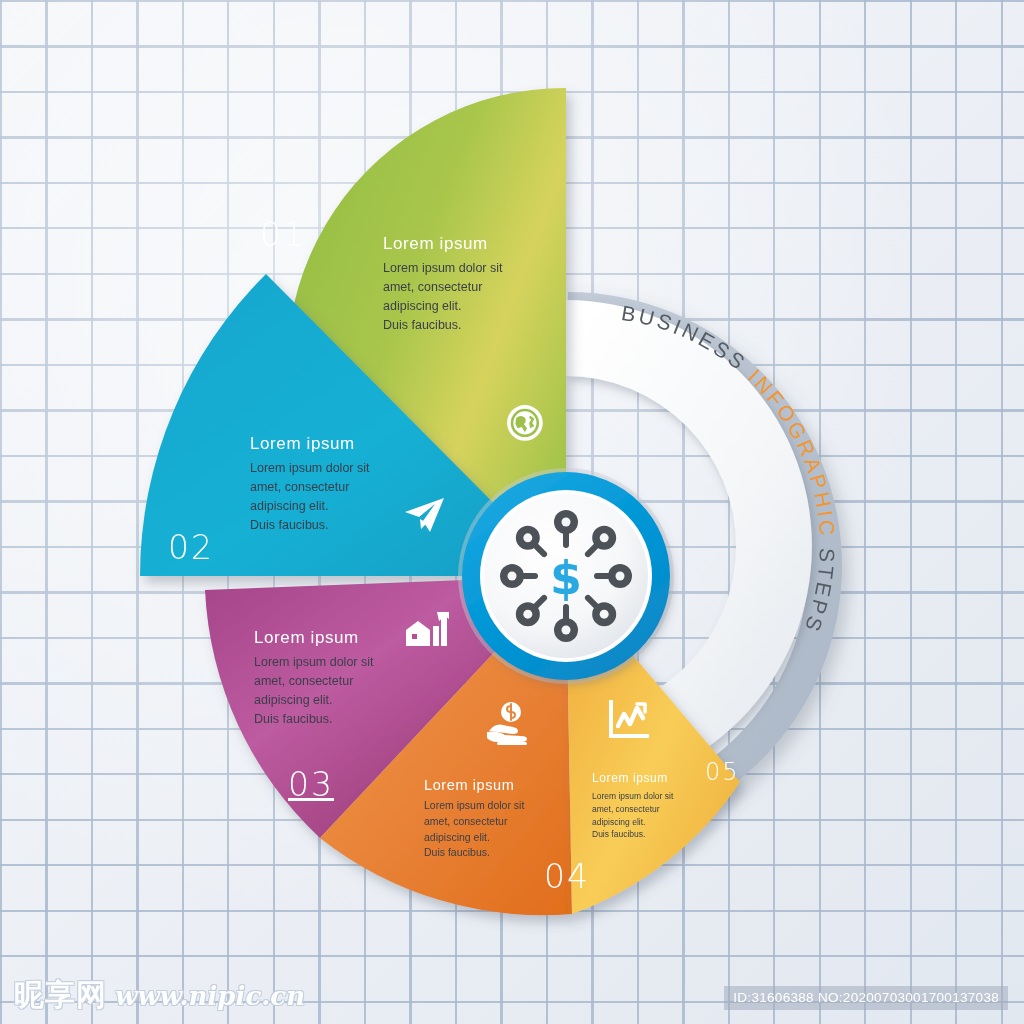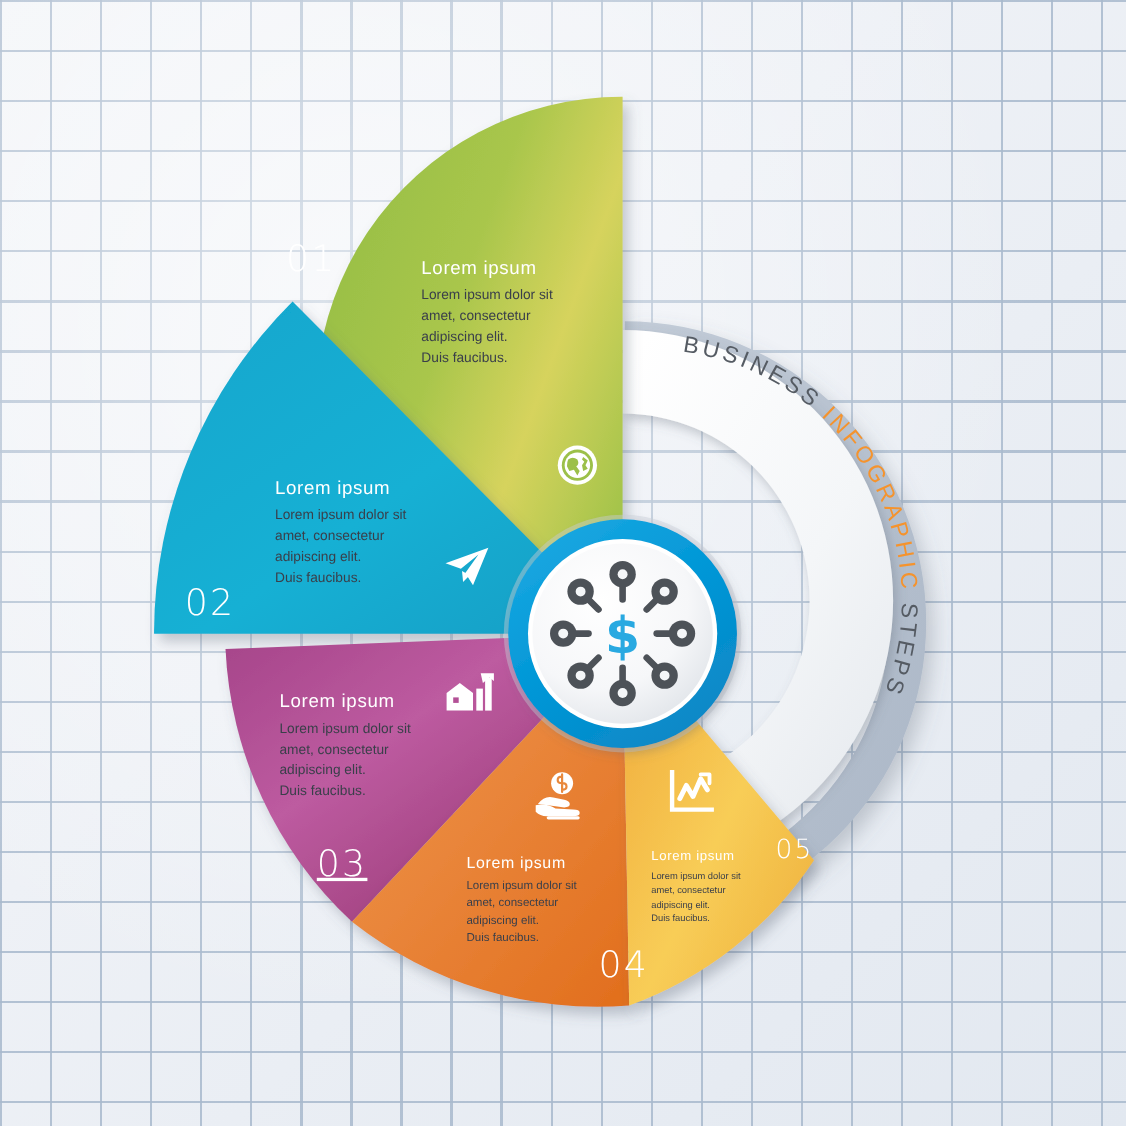--- a/index.html
+++ b/index.html
@@ -390,14 +390,19 @@
 
   <div class="seg-text" id="t05">
     <p class="seg-title">Lorem ipsum</p>
     <p class="seg-body">Lorem ipsum dolor sit
 amet, consectetur
 adipiscing elit.
 Duis faucibus.</p>
   </div>
   <div class="seg-num" id="n05">05</div>
 
+  <div id="wm-left">
+    <span class="cjk">昵享网</span>
+    <span class="url">www.nipic.cn</span>
+  </div>
+  <div id="wm-right">ID:31606388 NO:20200703001700137038</div>
 
 </div>
 
 </body></html>

